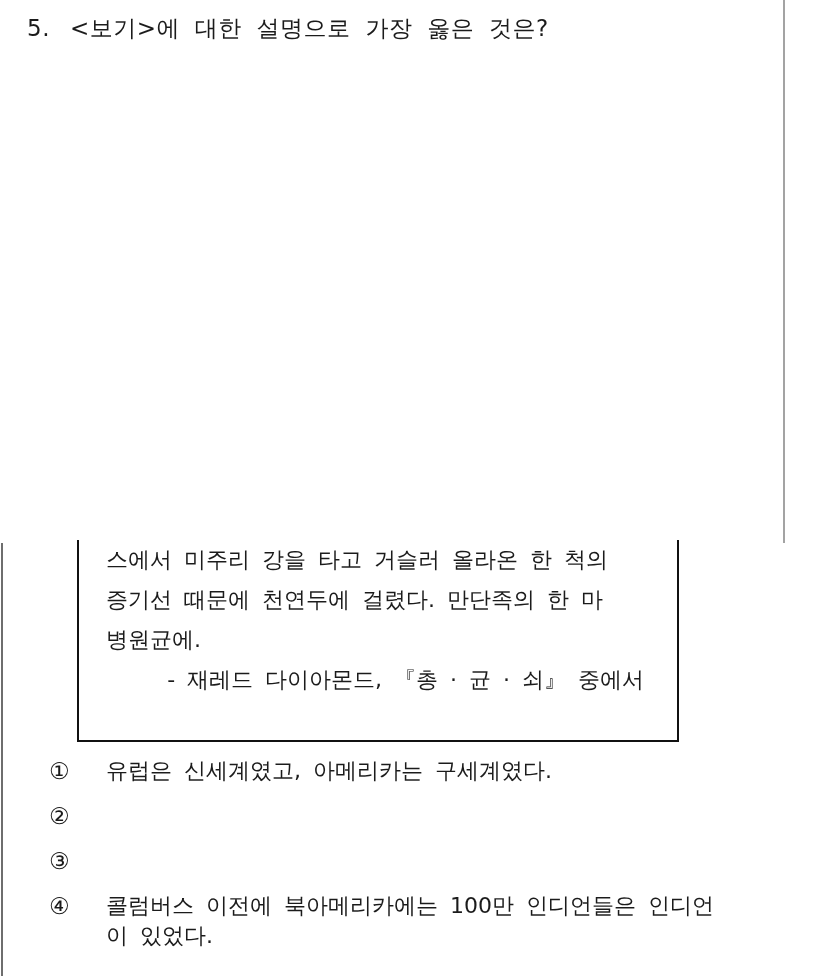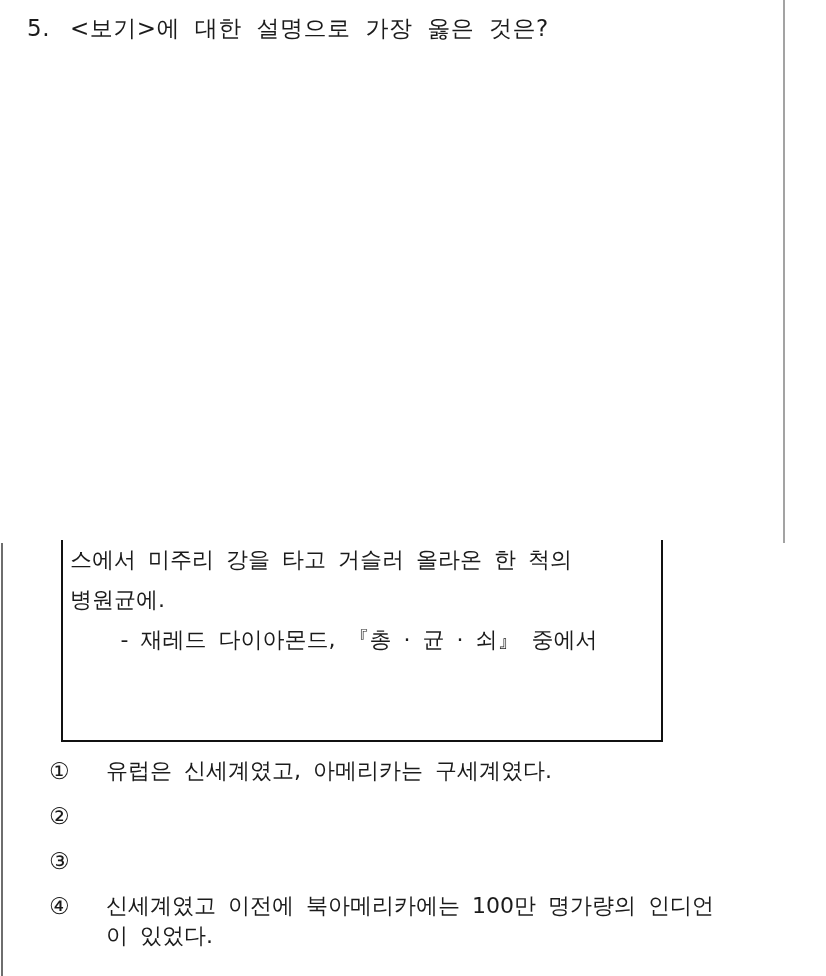--- a/index.html
+++ b/index.html
@@ -27,32 +27,32 @@
   .qnum { display: inline-block; margin-right: 20px; }
 
   
   .divider { position: absolute; width: 2px; }
   .divider-right { left: 783px; top: 0; height: 543px; background: #a3a3a3; }
   .divider-left  { left: 1px; top: 543px; height: 433px; background: #6e6e6e; }
 
   
   .quote-box {
     position: absolute;
-    left: 61px; top: 540px;
+    left: 77px; top: 540px;
     width: 602px; height: 202px;
     border-left: 2px solid #111;
     border-right: 2px solid #111;
     border-bottom: 2px solid #111;
-    padding: 0 7px;
+    padding: 0 27px;
     font-size: 22px;
     line-height: 40px;
     word-spacing: 5px;
   }
   .quote-line { white-space: nowrap; }
-  .quote-attribution { text-align: center; padding-right: 6px; white-space: nowrap; }
+  .quote-attribution { text-align: right; padding-right: 6px; white-space: nowrap; }
 
   
   .choices {
     position: absolute;
     left: 49px; top: 756px;
     width: 760px;
     font-size: 22px;
   }
   .choice { display: flex; margin-bottom: 15px; }
   .marker { flex: 0 0 34px; width: 34px; line-height: 30px; font-size: 23px; }
@@ -66,20 +66,21 @@
 
   <div class="question-header">
     <span class="qnum">5.</span><span>&lt;보기&gt;에 대한 설명으로 가장 옳은 것은?</span>
   </div>
 
   <div class="divider divider-right"></div>
   <div class="divider divider-left"></div>
 
   <div class="quote-box">
     <div class="quote-line">스에서 미주리 강을 타고 거슬러 올라온 한 척의</div>
+    <div class="quote-line">증기선 때문에 천연두에 걸렸다. 만단족의 한 마</div>
     <div class="quote-line">병원균에.</div>
     <div class="quote-attribution">- 재레드 다이아몬드, 『총 · 균 · 쇠』 중에서</div>
   </div>
 
   <div class="choices">
 
     <div class="choice">
       <span class="marker">①</span>
       <span class="choice-text">
         <span class="cl">유럽은 신세계였고, 아메리카는 구세계였다.</span>
@@ -90,20 +91,20 @@
       <span class="marker">②</span>
     </div>
 
     <div class="choice">
       <span class="marker">③</span>
     </div>
 
     <div class="choice">
       <span class="marker">④</span>
       <span class="choice-text">
-        <span class="cl">신세계였고 이전에 북아메리카에는 100만 명가량의 인디언</span>
+        <span class="cl">콜럼버스 이전에 북아메리카에는 100만 인디언들은 인디언</span>
         <span class="cl">이 있었다.</span>
       </span>
     </div>
 
   </div>
 
 </div>
 
 </body></html>

